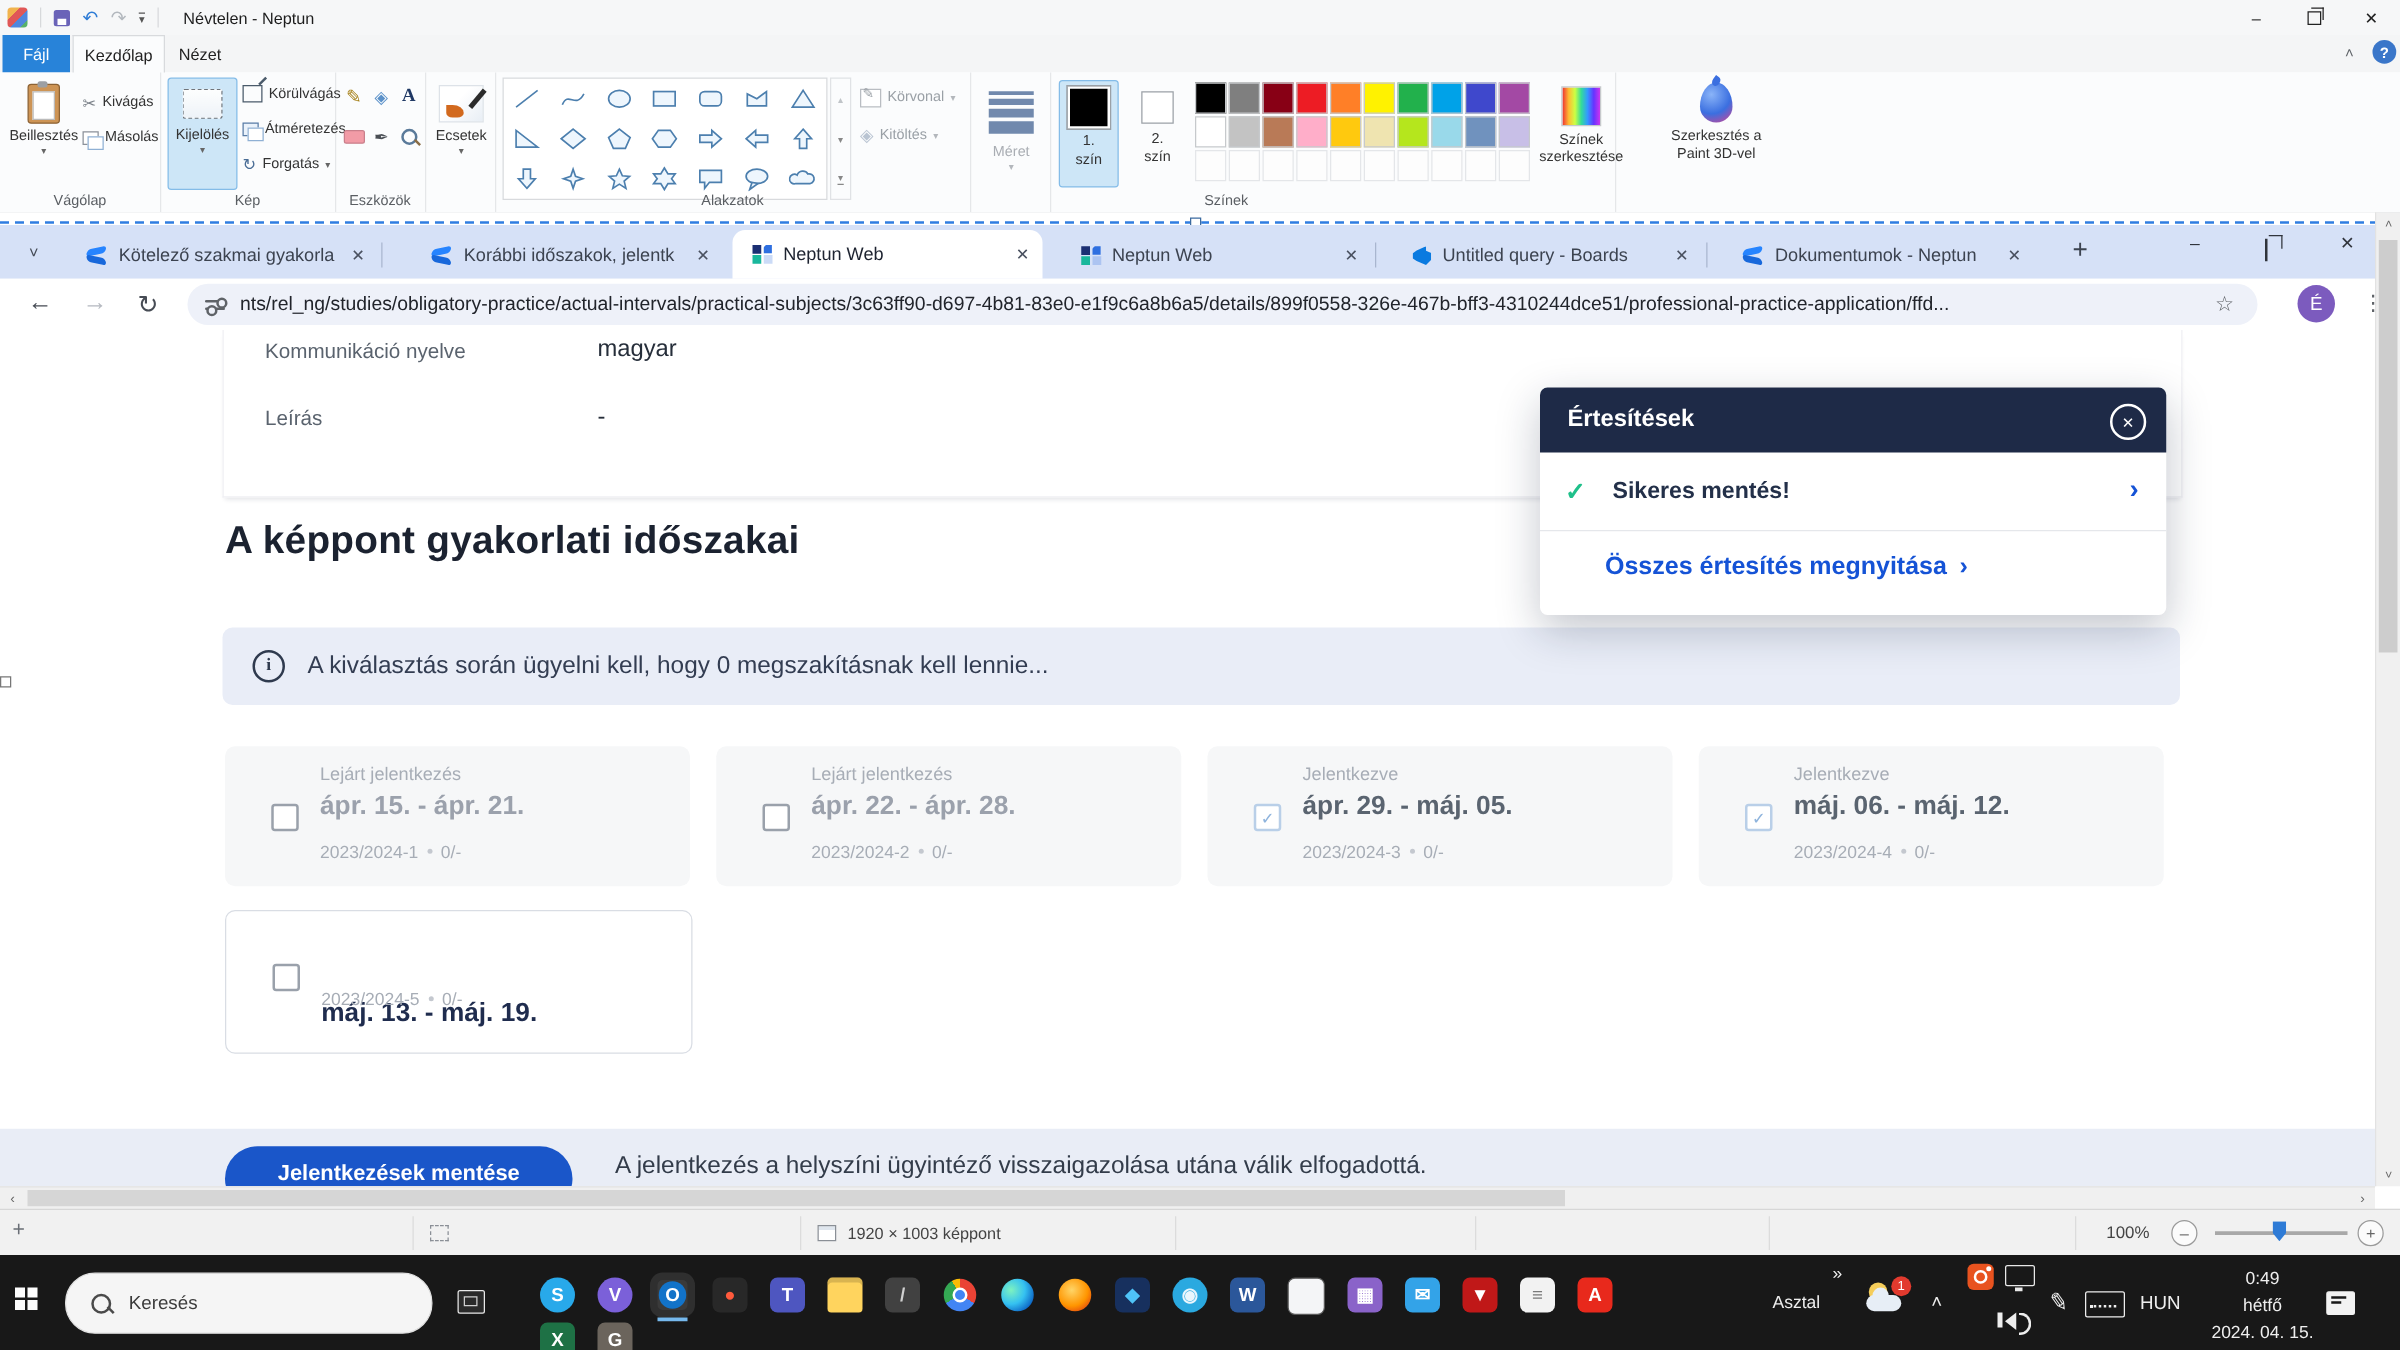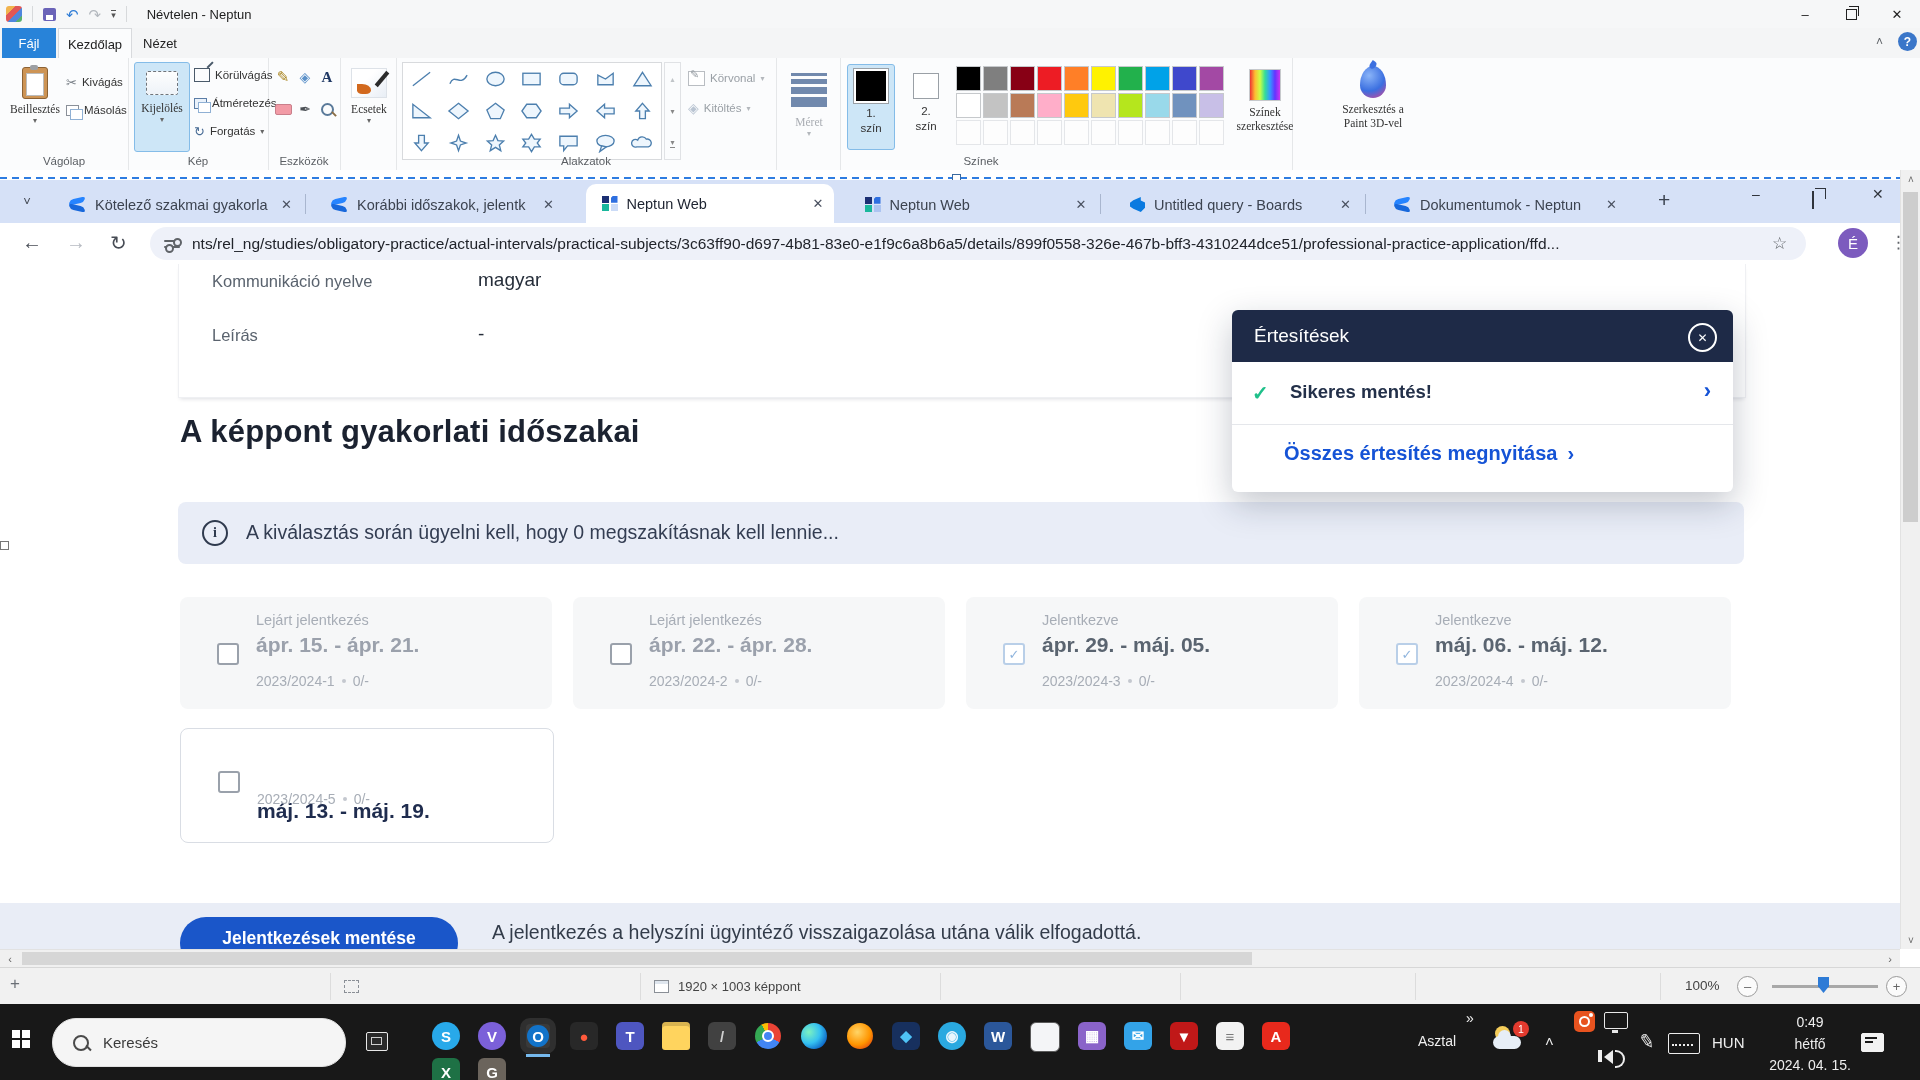--- a/index.html
+++ b/index.html
@@ -27,21 +27,21 @@
   .rtab{position:absolute;top:0;height:30px;display:flex;align-items:center;justify-content:center;font-size:13px;color:#222;}
   .rtab.file{background:#2883d9;color:#fff;}
   .rtab.sel{background:#fbfcfd;border:1px solid #d8dadd;border-bottom:none;}
   .ribbon-collapse{position:absolute;top:7px;font-size:12px;color:#5f6368;}
   .helpbtn{position:absolute;top:4px;width:19px;height:19px;border-radius:50%;background:#3a76c9;color:#fff;font-size:12px;font-weight:bold;display:flex;align-items:center;justify-content:center;}
 
   
   .ribbon{position:absolute;left:0;top:58px;width:1920px;height:112px;background:#fbfcfd;border-bottom:1px solid #d4d6d9;}
   .rgroup{position:absolute;top:0;height:112px;border-right:1px solid #e5e7e9;}
   .glabel{position:absolute;bottom:3px;left:0;right:0;text-align:center;font-size:11.5px;color:#5a5e63;}
-  .bigbtn{position:absolute;top:4px;height:88px;display:flex;flex-direction:column;align-items:center;border:1px solid transparent;border-radius:3px;font-family:Liberation Serif, serif;}
+  .bigbtn{position:absolute;top:4px;height:88px;display:flex;flex-direction:column;align-items:center;border:1px solid transparent;border-radius:3px;}
   .bigbtn.sel{background:#cde6f7;border-color:#84bce8;}
   .biglabel{font-size:11.5px;color:#333;text-align:center;line-height:1.25;}
   .biglabel.dis{color:#a9adb3;}
   .caret-sm{font-size:8px;color:#666;}
   .caret-sm.dis{color:#b3b7bc;}
   .smallbtn{position:absolute;height:24px;display:flex;align-items:center;gap:5px;font-size:11.5px;color:#333;white-space:nowrap;}
   .smallbtn .gi{font-size:13px;}
   .ic-clipboard{width:24px;height:30px;background:#cd9455;border:1px solid #8c6234;border-radius:3px;position:relative;margin:4px 0 3px;}
   .ic-clipboard::before{content:"";position:absolute;left:3px;top:5px;width:16px;height:21px;background:#fff;border:1px solid #bbb;}
   .ic-clipboard::after{content:"";position:absolute;left:7px;top:-3px;width:8px;height:5px;background:#9c9fa3;border-radius:2px;}
@@ -137,21 +137,21 @@
   .cmeta{position:absolute;left:76px;top:76px;font-size:14px;color:#a7adb6;display:flex;align-items:center;gap:7px;}
   .card.open .cmeta{top:62px;}
   .cmeta .dot{width:4px;height:4px;border-radius:50%;background:#c4c8cf;}
 
   .bottomstrip{position:absolute;left:0;top:733px;width:1900px;height:46px;background:#e9edf6;}
   .savebtn{position:absolute;left:180px;top:14px;width:278px;height:52px;border-radius:26px;background:#1a56c9;color:#fff;font-size:17.5px;font-weight:bold;display:flex;justify-content:center;padding-top:11px;box-sizing:border-box;}
   .savenote{position:absolute;left:492px;top:18px;font-size:19.5px;color:#333c4a;}
 
   .notif{position:absolute;left:1232px;top:140px;width:501px;height:182px;background:#fff;border-radius:6px;box-shadow:0 12px 34px rgba(20,30,60,.25);}
   .notif-h{position:absolute;left:0;top:0;width:100%;height:52px;background:#1e2a47;border-radius:6px 6px 0 0;}
-  .notif-title{position:absolute;left:22px;top:15px;font-size:19px;font-weight:normal;color:#fff;}
+  .notif-title{position:absolute;left:22px;top:15px;font-size:19px;font-weight:bold;color:#fff;}
   .notif-close{position:absolute;right:16px;top:13px;width:25px;height:25px;border:2px solid #fff;border-radius:50%;color:#fff;font-size:12px;display:flex;align-items:center;justify-content:center;}
   .notif-item{position:absolute;left:0;top:52px;width:100%;height:62px;border-bottom:1px solid #e5e7eb;}
   .notif-check{position:absolute;left:20px;top:19px;color:#1fc08a;font-size:20px;font-weight:bold;}
   .notif-text{position:absolute;left:58px;top:19px;font-size:18.5px;font-weight:bold;color:#233049;}
   .notif-chev{position:absolute;right:22px;top:16px;color:#1553d6;font-size:22px;font-weight:bold;}
   .notif-link{position:absolute;left:20px;top:132px;font-size:20px;font-weight:bold;color:#1553d6;display:flex;gap:10px;align-items:center;margin-left:32px;}
 
   
   .vscroll{position:absolute;left:1900px;top:170px;width:20px;height:779px;background:#f0f0f0;border-left:1px solid #e2e2e2;}
   .vthumb{position:absolute;left:2px;top:22px;width:15px;height:330px;background:#cdcdcd;}
@@ -497,21 +497,21 @@
       <div class="tab-search">˅</div>
       <div class="btab" style="left:56px;width:238px;">
         <span class="conf-ic" style="margin-left:14px;">
             <span class="a"></span>
             <span class="b"></span>
           </span>
         <span class="ttl">Kötelező szakmai gyakorla</span>
         <span class="x">✕</span>
       </div>
       <div class="tab-div" style="left:305px;"></div>
-      <div class="btab" style="left:318px;width:238px;">
+      <div class="btab" style="left:332px;width:238px;">
         <span class="conf-ic" style="margin-left:14px;">
             <span class="a"></span>
             <span class="b"></span>
           </span>
         <span class="ttl">Korábbi időszakok, jelentk</span>
         <span class="x">✕</span>
       </div>
       <div class="btab active" style="left:586px;width:248px;">
         <span class="neptun-ic" style="margin-left:16px;">
             <i class="n1"></i>

